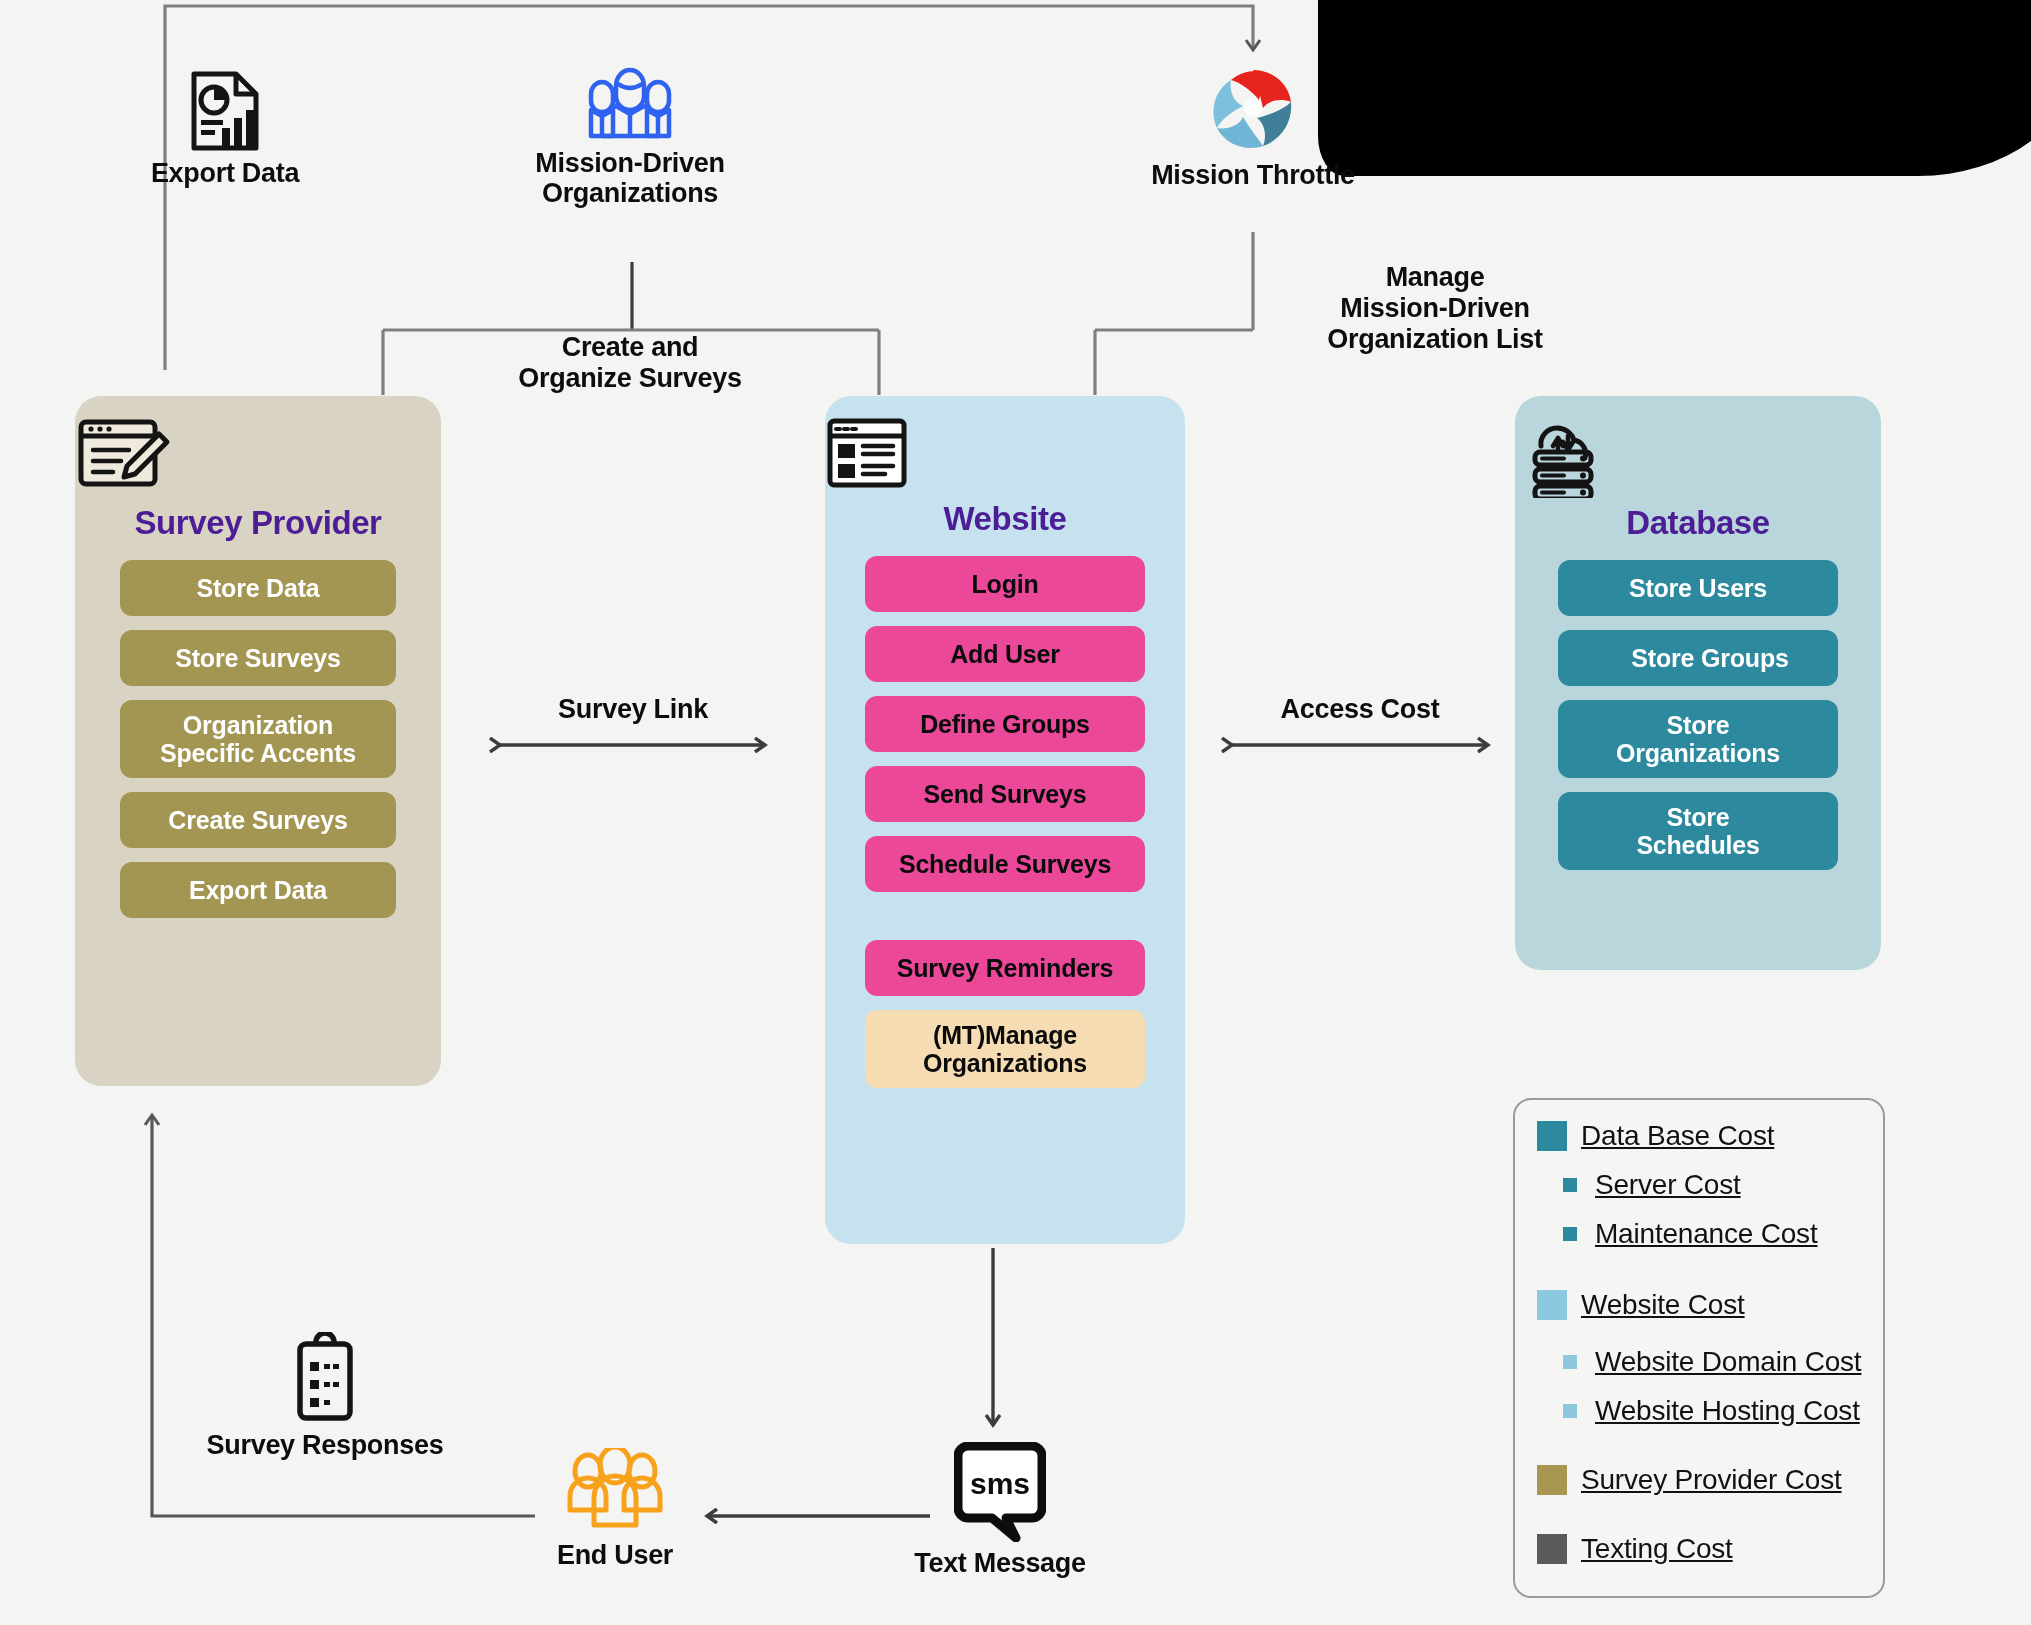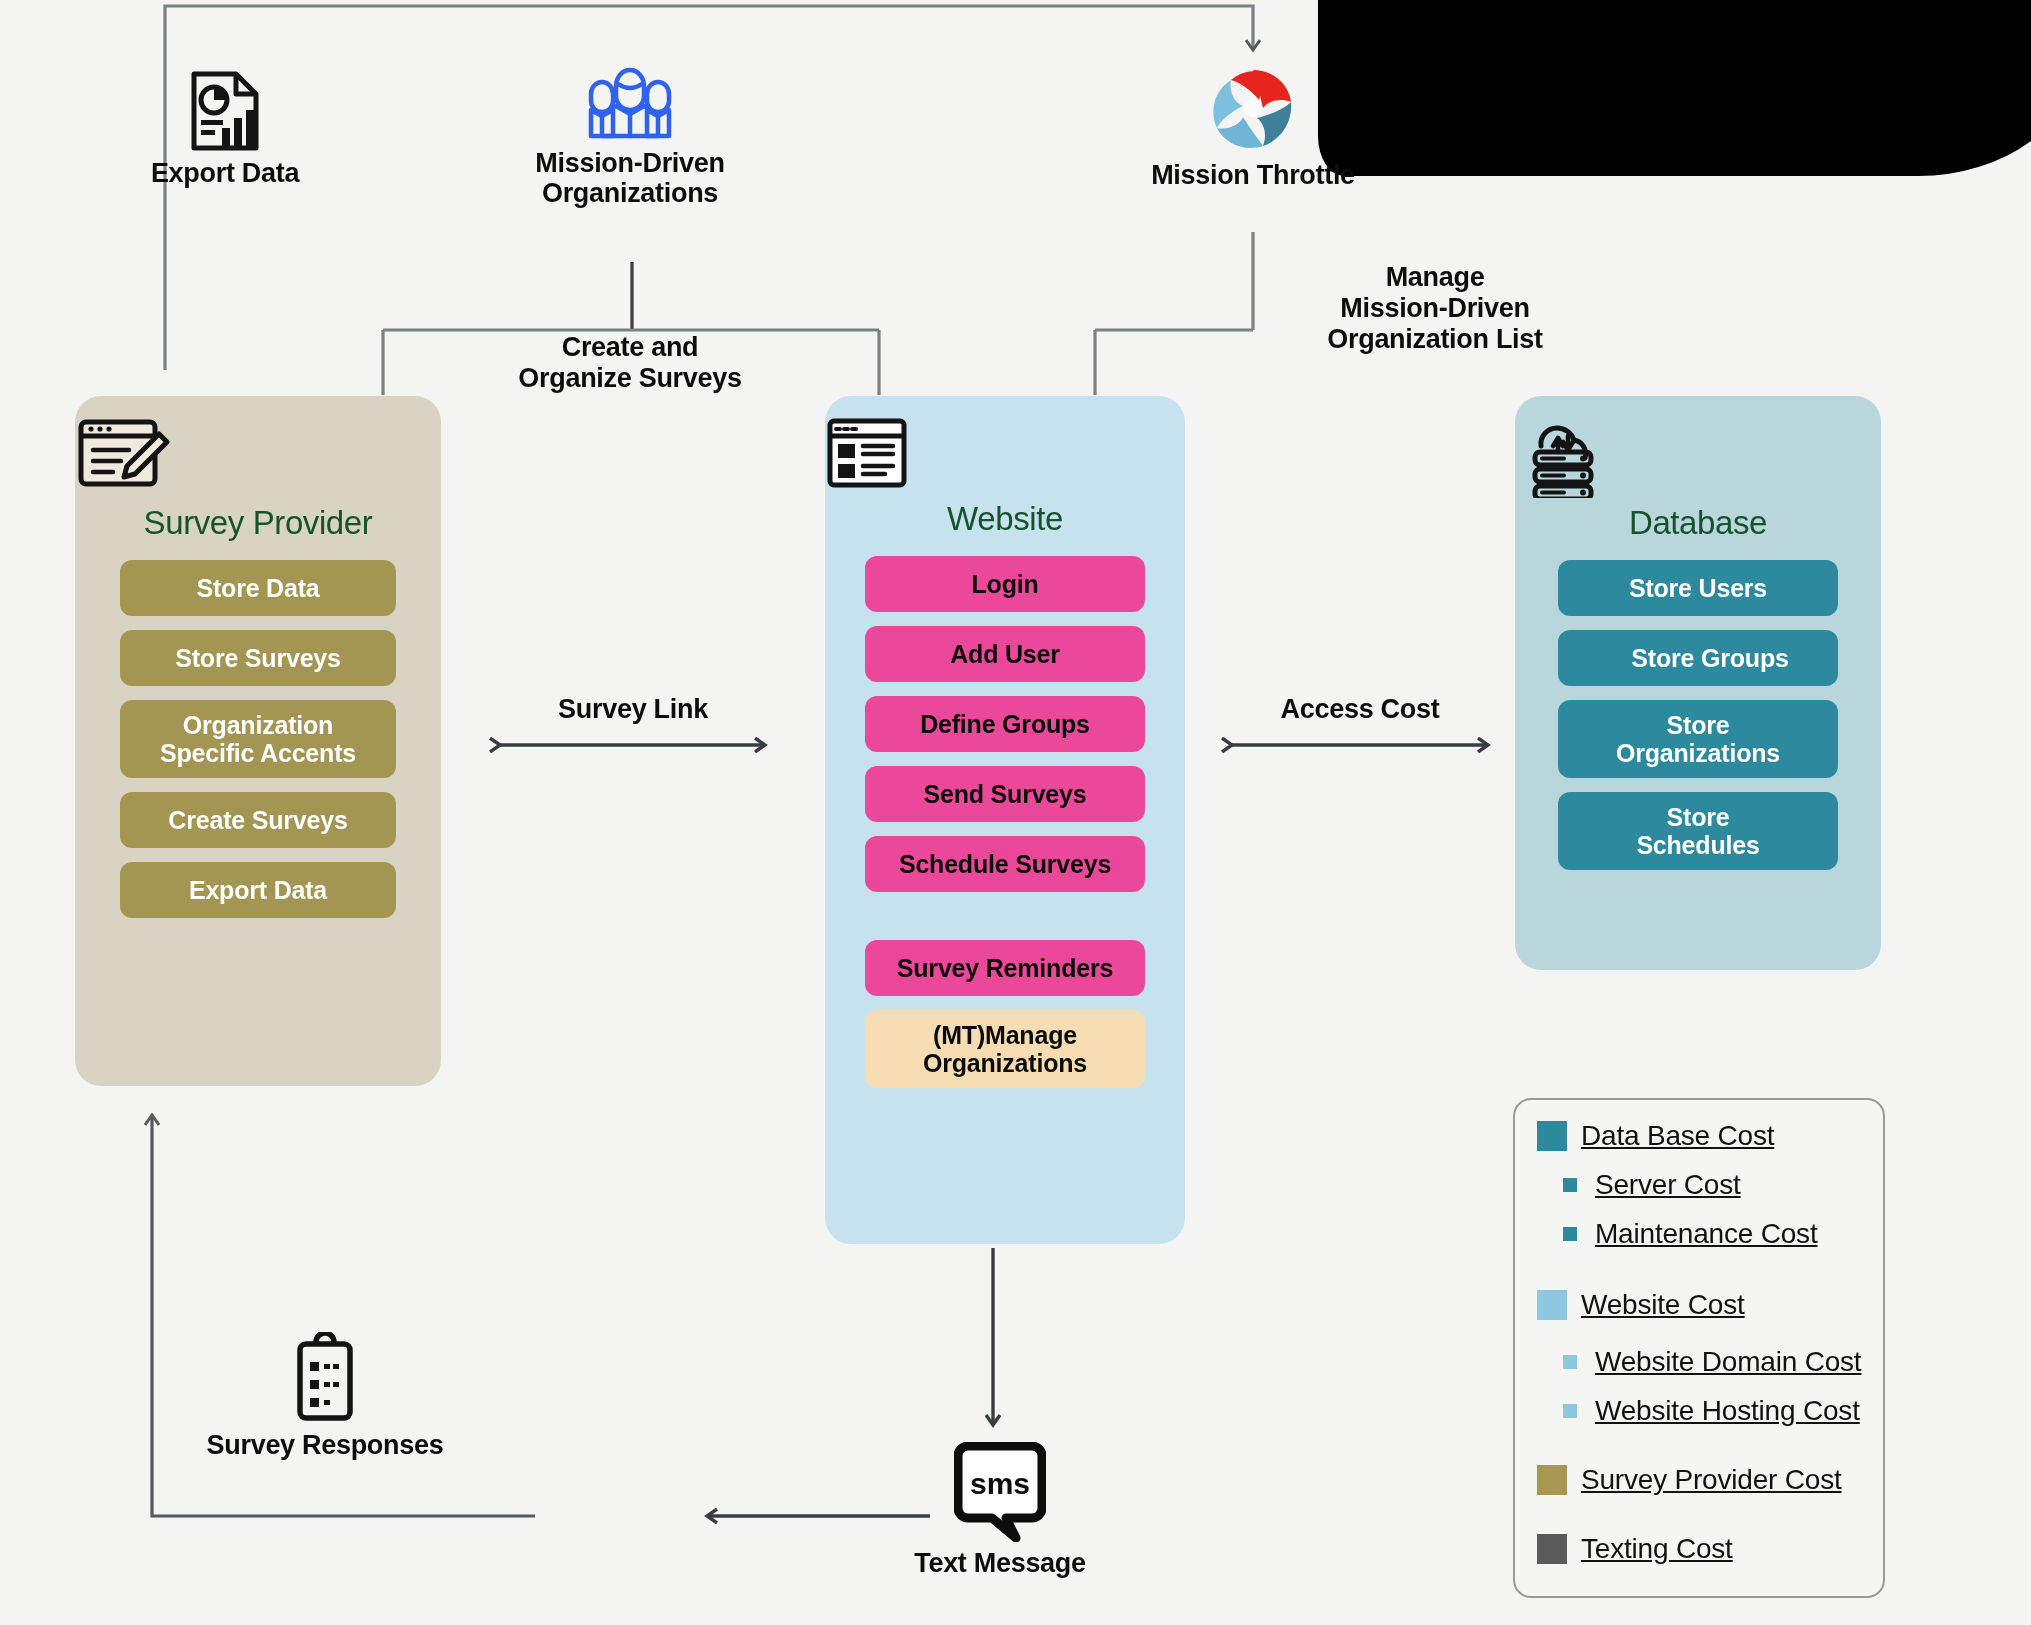--- a/index.html
+++ b/index.html
@@ -69,22 +69,22 @@
     border-radius: 26px;
     padding: 16px 0 22px 0;
   }
   .panel .p-ico {
     display: block;
     margin: 4px auto 4px auto;
     line-height: 0;
   }
   .panel .p-title {
     text-align: center;
-    font-weight: normal;
-    color: #14532d;
+    font-weight: bold;
+    color: #4c1d95;
     font-size: 33px;
     letter-spacing: -0.4px;
     margin: 6px 0 18px 0;
   }
   .chip {
     display: flex;
     align-items: center;
     justify-content: center;
     text-align: center;
     border-radius: 12px;
@@ -314,20 +314,35 @@
         <rect x="18" y="48" width="9" height="9" fill="#141414"></rect>
         <rect x="32" y="50" width="6" height="5" fill="#141414"></rect>
         <rect x="41" y="50" width="6" height="5" fill="#141414"></rect>
         <rect x="18" y="66" width="9" height="9" fill="#141414"></rect>
         <rect x="32" y="68" width="6" height="5" fill="#141414"></rect>
       </svg>
     </span>
     <span class="cap">Survey Responses</span>
   </div>
 
+  <div class="node" style="left:525px; top:1448px; width:180px;">
+    <span class="ico">
+      <svg width="110" height="86" viewBox="0 0 110 86">
+        <g fill="none" stroke="#f8a11a" stroke-width="5" stroke-linejoin="round" stroke-linecap="round">
+          <ellipse cx="28" cy="23" rx="13" ry="16"></ellipse>
+          <path d="M10,48 a18,18 0 0,1 36,0 v14 h-36 z"></path>
+          <ellipse cx="82" cy="23" rx="13" ry="16"></ellipse>
+          <path d="M64,48 a18,18 0 0,1 36,0 v14 h-36 z"></path>
+          <ellipse cx="55" cy="17" rx="15" ry="18"></ellipse>
+          <path d="M34,49 a21,21 0 0,1 42,0 v28 h-42 z"></path>
+        </g>
+      </svg>
+    </span>
+    <span class="cap">End User</span>
+  </div>
 
   <div class="node" style="left:890px; top:1442px; width:220px;">
     <span class="ico">
       <svg width="92" height="100" viewBox="0 0 92 100">
         <path d="M14,4 h64 a10,10 0 0,1 10,10 v52 a10,10 0 0,1 -10,10 h-26 l10,20 l-24,-20 h-24 a10,10 0 0,1 -10,-10 v-52 a10,10 0 0,1 10,-10 z" fill="#ffffff" stroke="#0d0d0d" stroke-width="9" stroke-linejoin="round"></path>
         <text x="46" y="52" text-anchor="middle" font-family="Liberation Sans, sans-serif" font-size="30" font-weight="bold" fill="#0d0d0d">sms</text>
       </svg>
     </span>
     <span class="cap">Text Message</span>
   </div>

